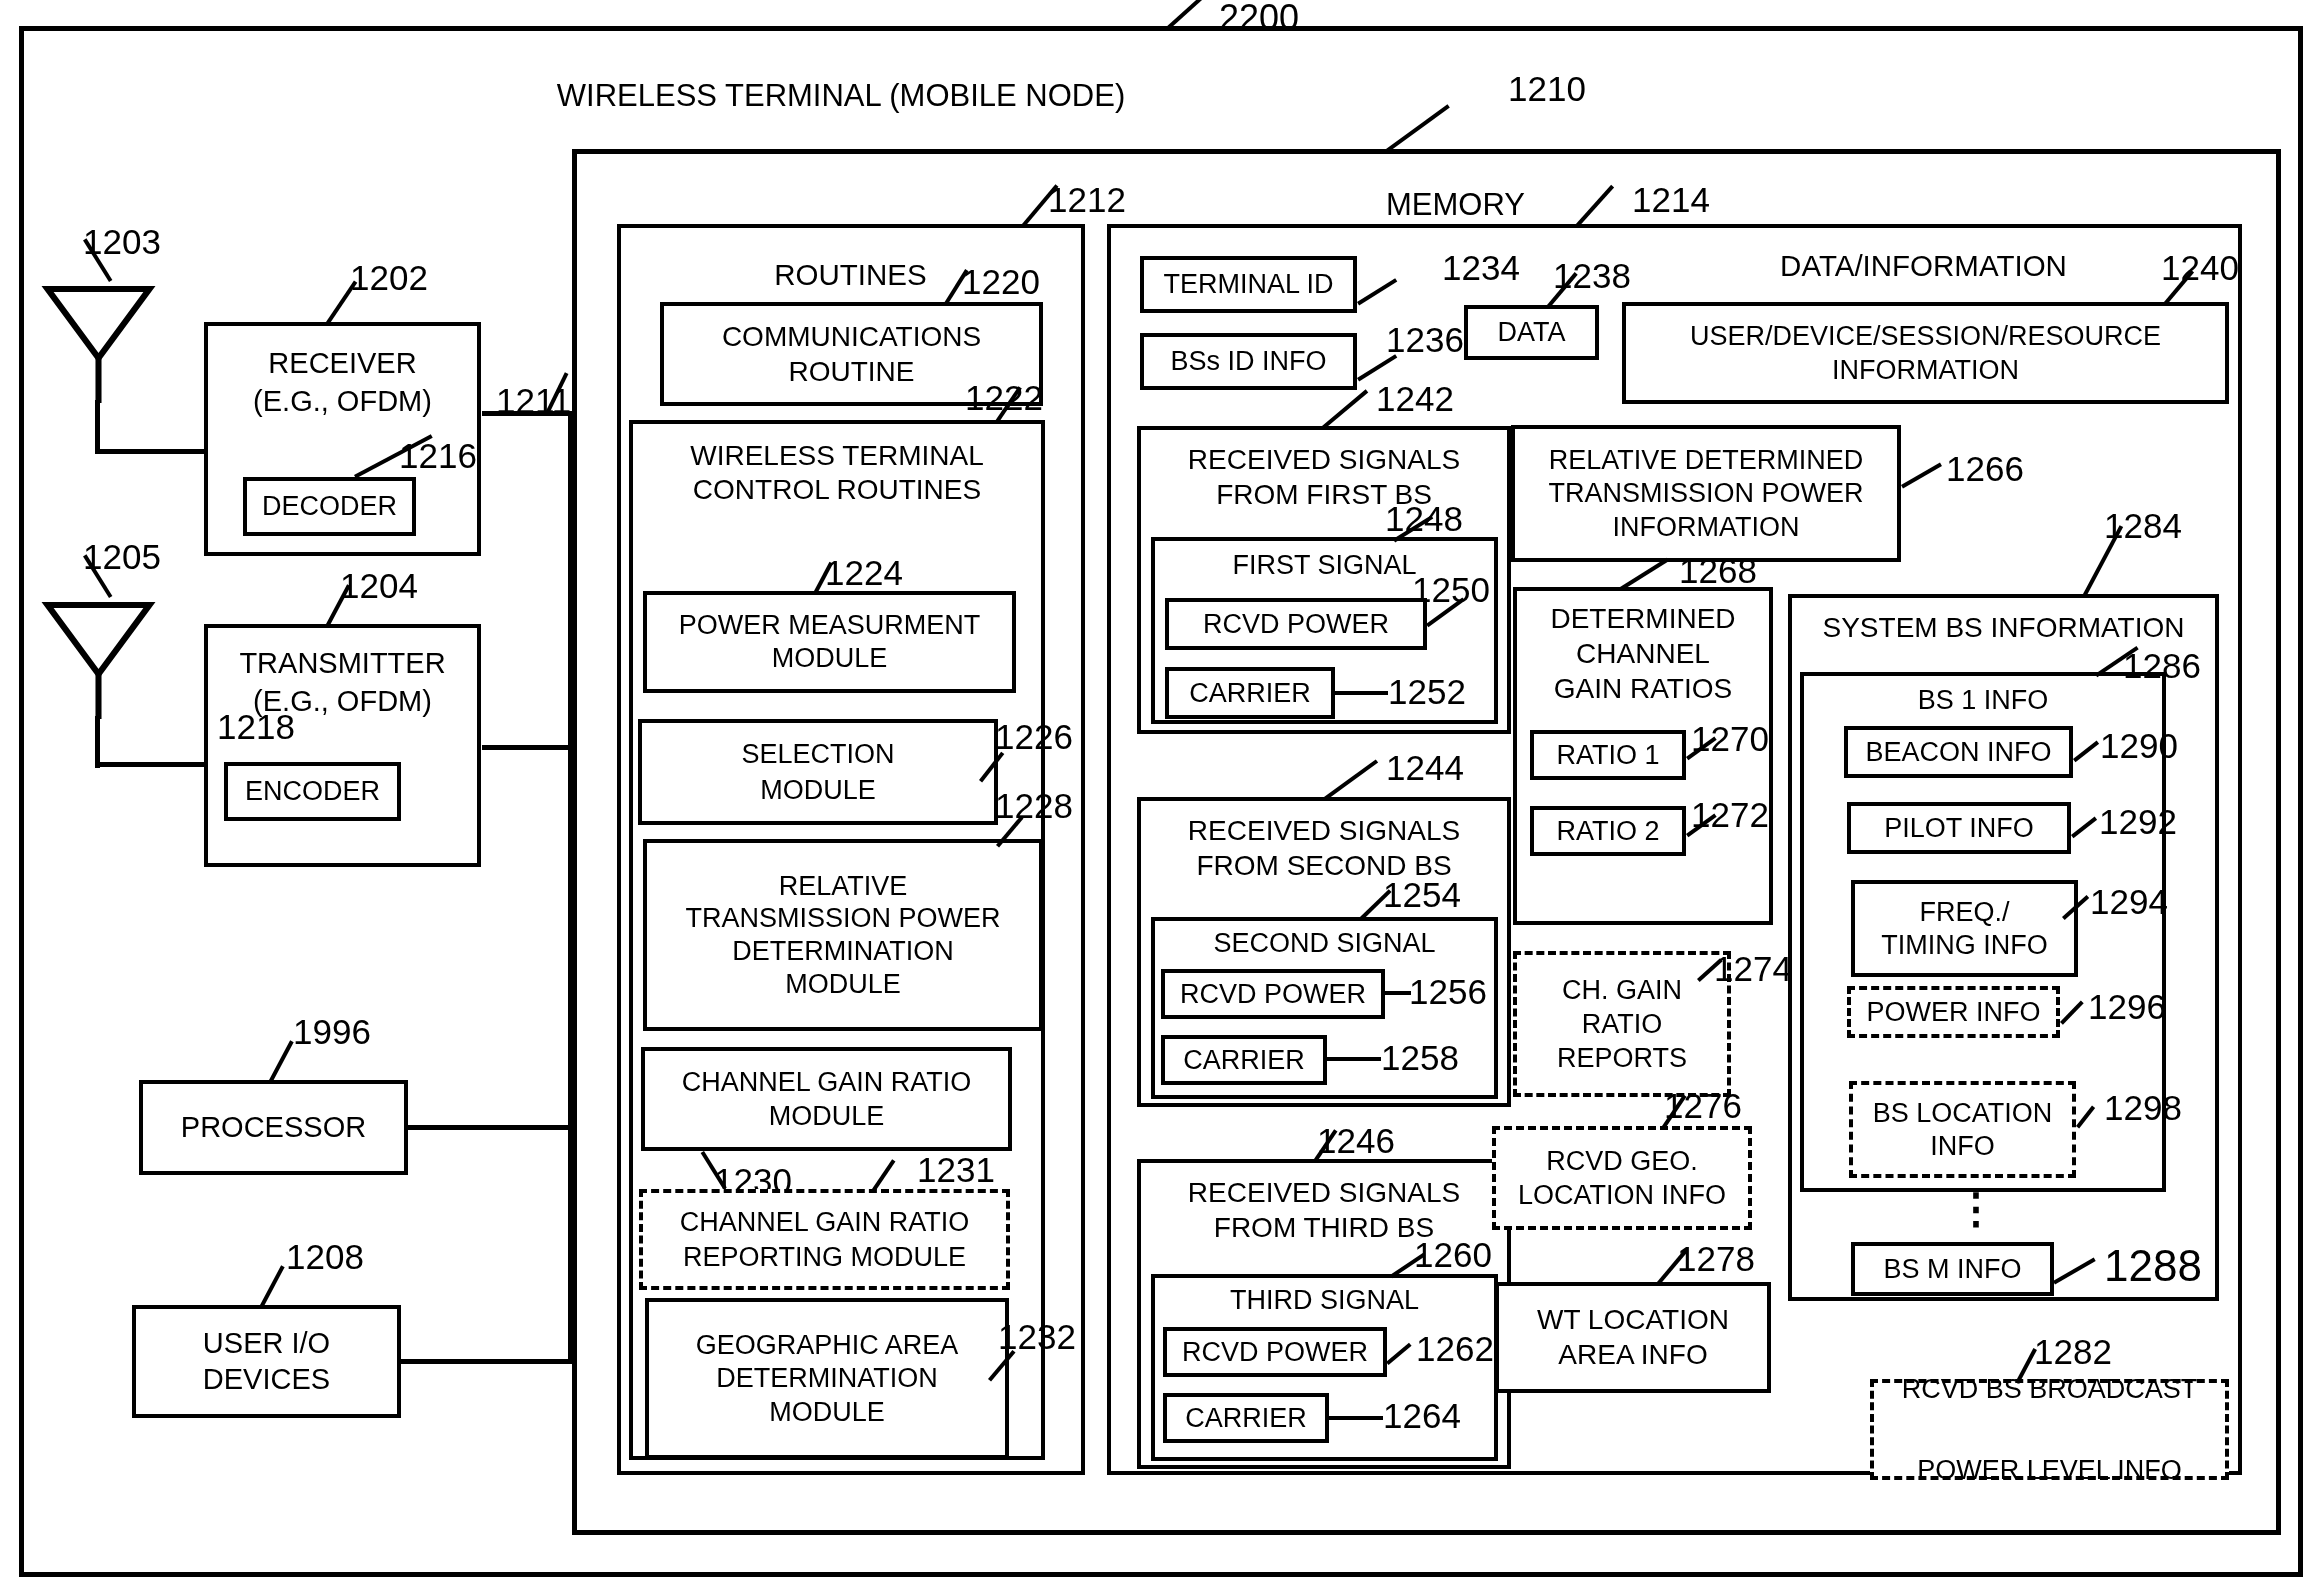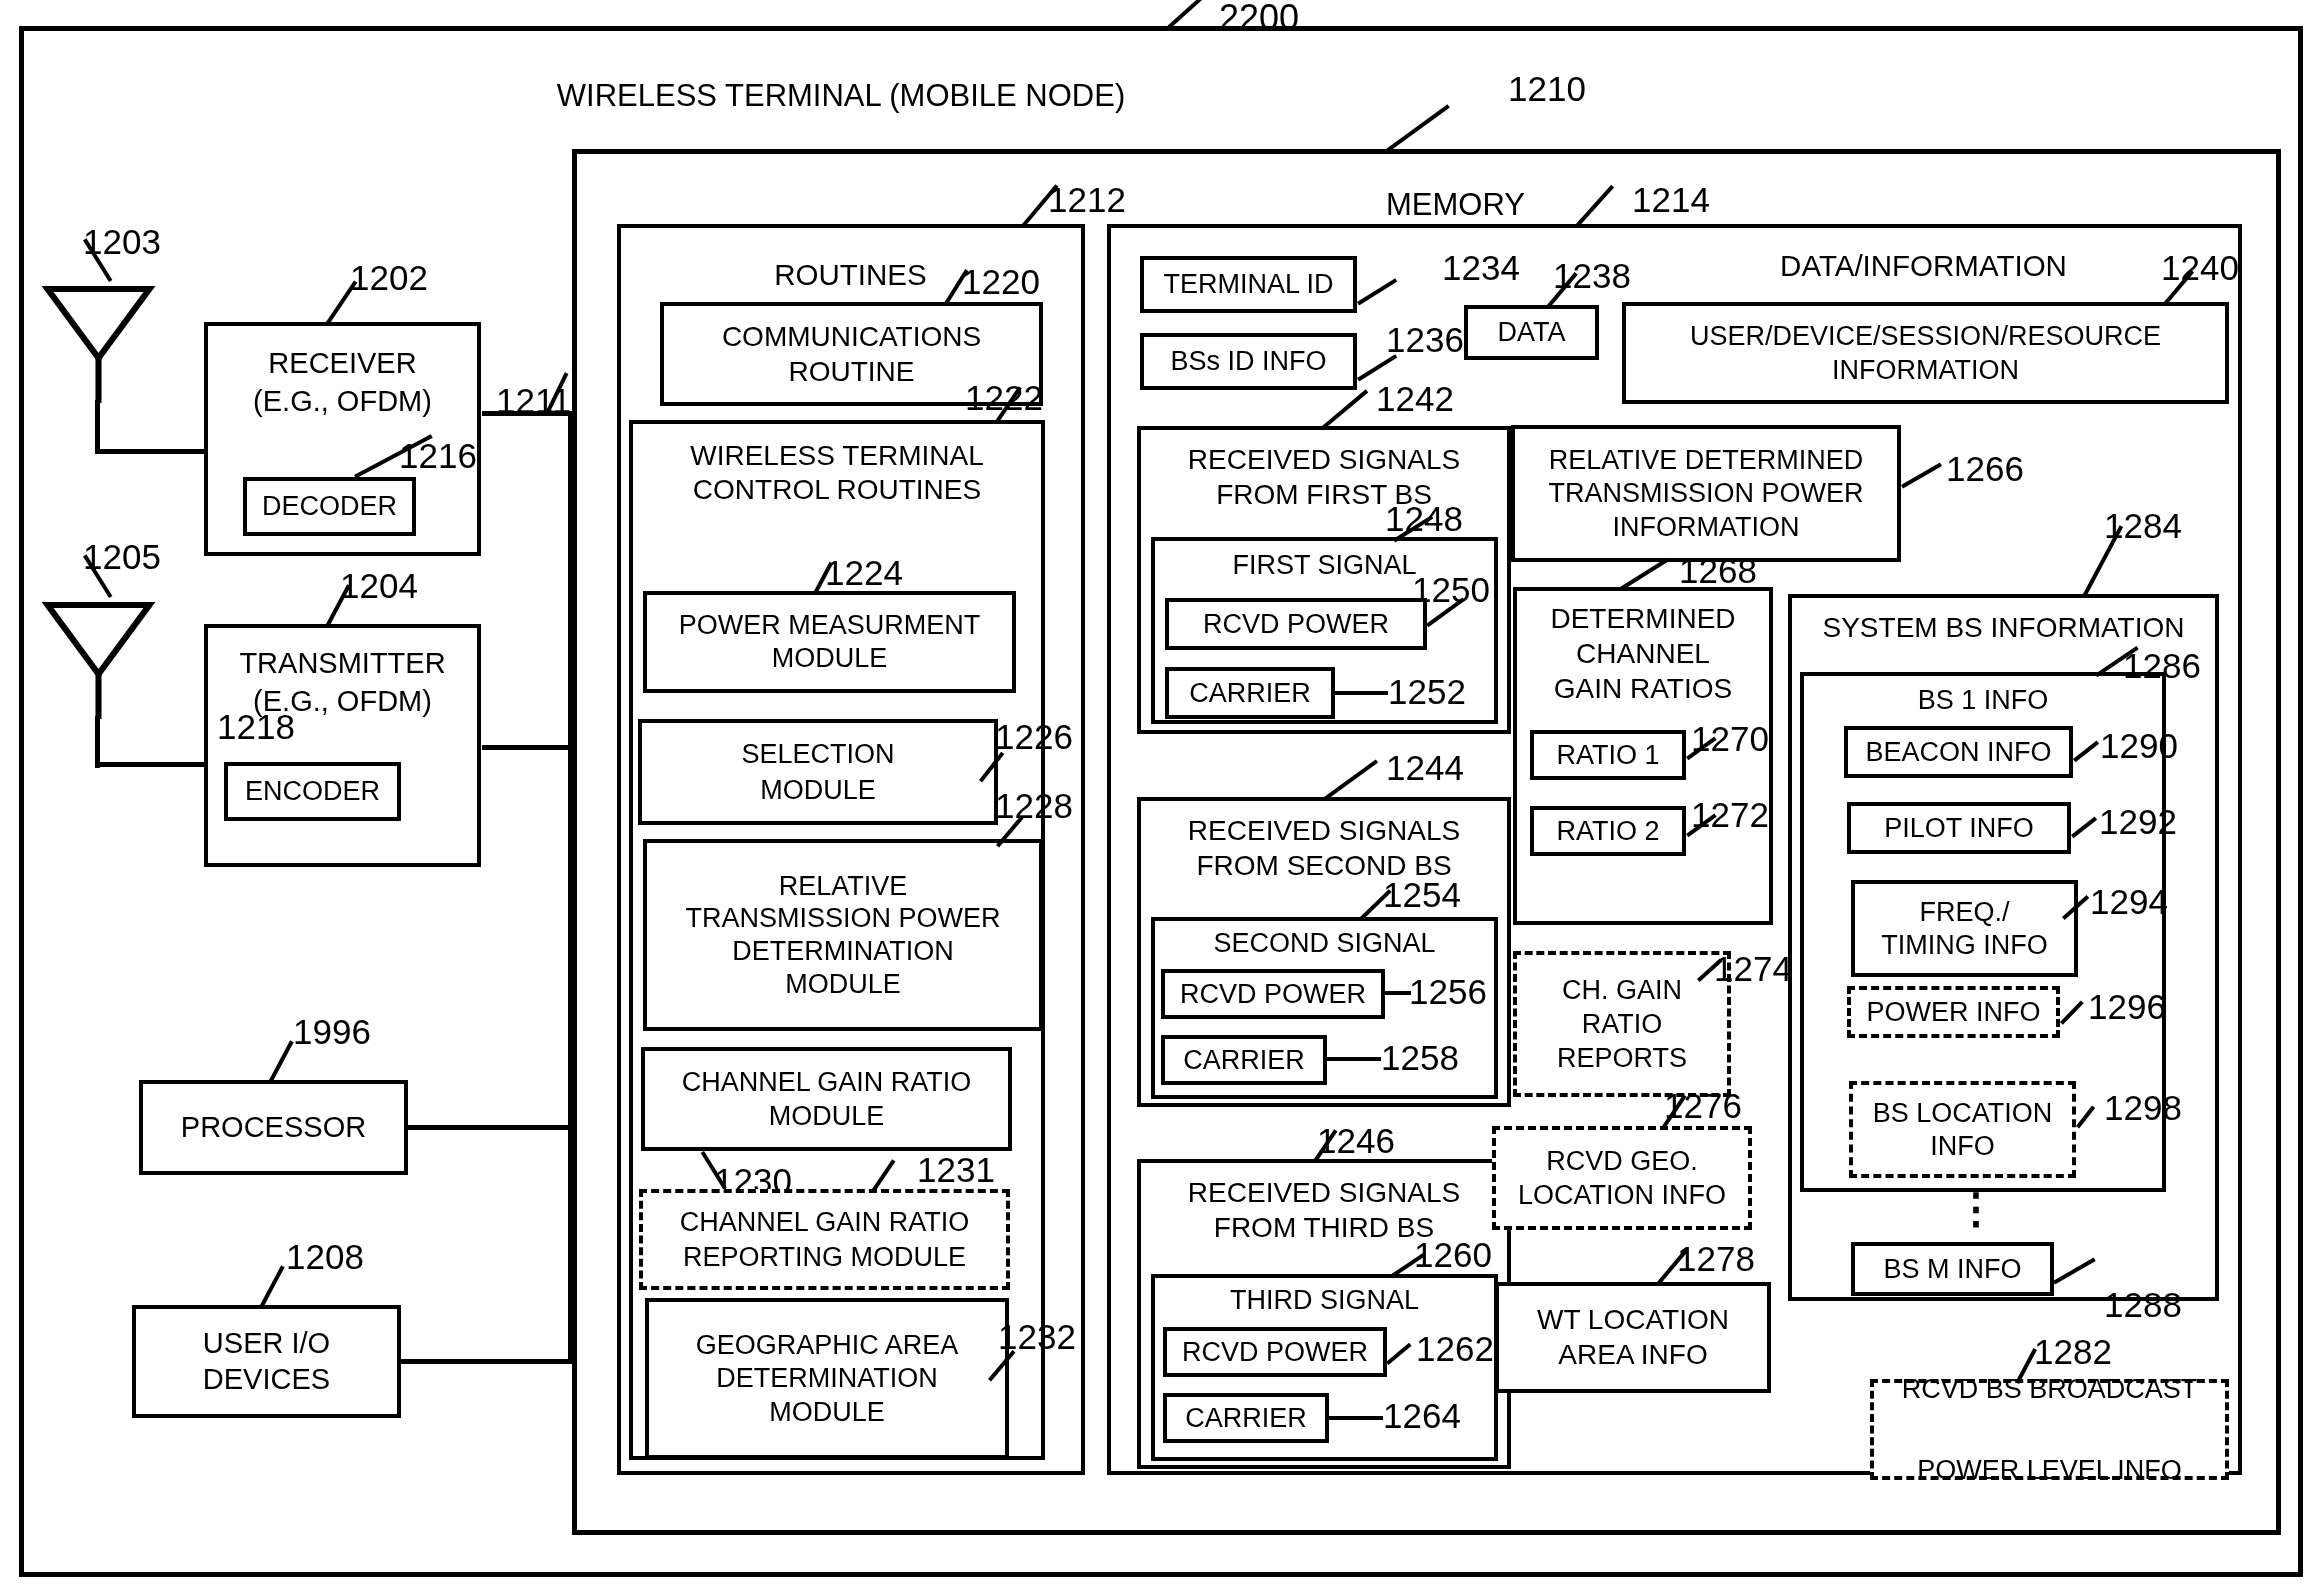--- a/index.html
+++ b/index.html
@@ -368,21 +368,21 @@
   </div>
   <div class="ld" style="left:2076px;top:1126px;width:26px;transform:rotate(-52deg);"></div>
   <div class="lbl" style="left:2104px;top:1090px;font-size:35px;">1298</div>
 
   <div class="dots" style="left:1950px;top:1197px;width:52px;font-size:42px;">⋮</div>
 
   <div class="bx" style="left:1851px;top:1242px;width:203px;height:54px;font-size:27px;">
     <div>BS M INFO</div>
   </div>
   <div class="ld" style="left:2053px;top:1281px;width:47px;transform:rotate(-30deg);"></div>
-  <div class="lbl" style="left:2104px;top:1287px;font-size:35px;">1288</div>
+  <div class="lbl" style="left:2104px;top:1244px;font-size:44px;">1288</div>
 
   <div class="bx dash" style="left:1870px;top:1379px;width:359px;height:101px;font-size:27px;gap:48px;">
     <div>RCVD BS BROADCAST</div>
     <div style="margin-top:3.5px;">POWER LEVEL INFO</div>
   </div>
   <div class="ld" style="left:2017px;top:1379px;width:35px;transform:rotate(-62deg);"></div>
   <div class="lbl" style="left:2034px;top:1334px;font-size:35px;">1282</div>
 
 </div>
 

